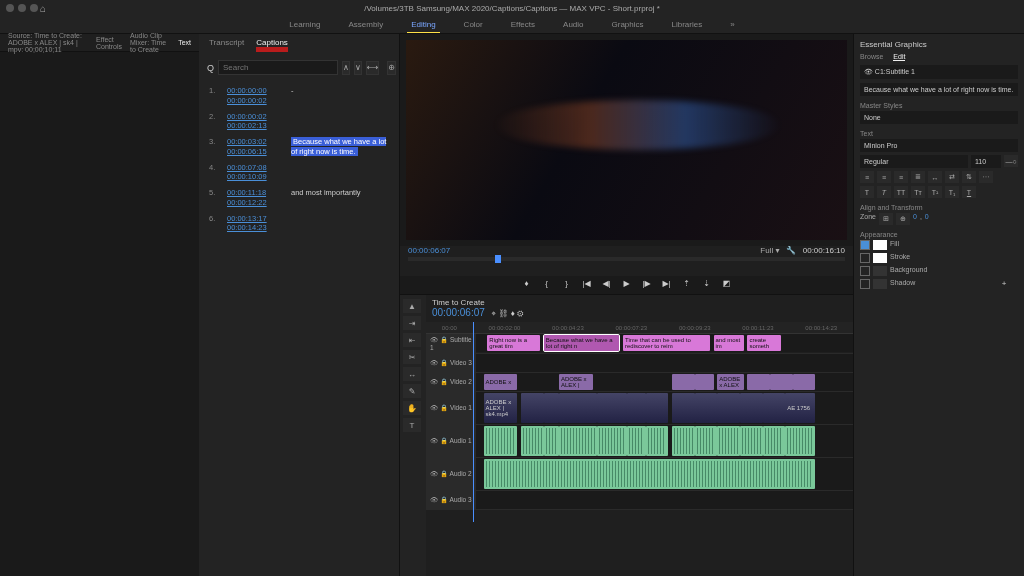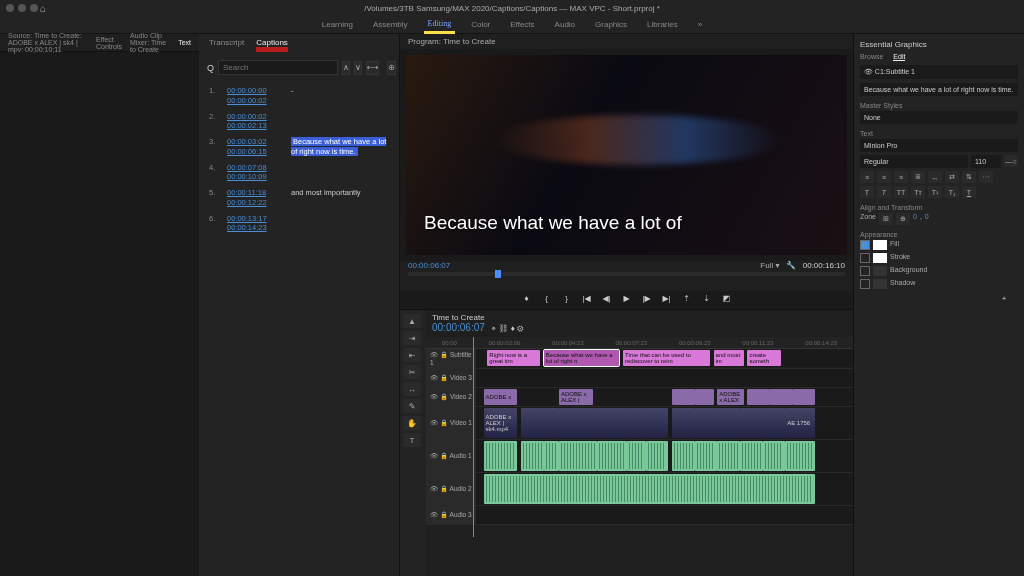--- a/index.html
+++ b/index.html
@@ -2,23 +2,23 @@
 <html><head>
 <meta charset="utf-8">
 <style>
 * { margin:0; padding:0; box-sizing:border-box; font-family: -apple-system, "Segoe UI", Arial, sans-serif; }
 body { background:#1a1a1a; color:#ccc; width:1024px; height:576px; overflow:hidden; font-size:9px; }
 .titlebar { height:16px; background:#232323; display:flex; align-items:center; padding:0 6px; justify-content:center; position:relative; }
 .traffic { position:absolute; left:6px; display:flex; gap:4px; }
 .traffic span { width:8px; height:8px; border-radius:50%; background:#555; }
 .title-text { font-size:8px; color:#aaa; }
 .home-btn { position:absolute; left:40px; font-size:10px; color:#aaa; }
-.workspace-tabs { height:18px; background:#232323; display:flex; align-items:center; justify-content:center; gap:12px; border-bottom:1px solid #111; font-size:8px; }
+.workspace-tabs { height:18px; background:#232323; display:flex; align-items:center; justify-content:center; gap:20px; border-bottom:1px solid #111; font-size:8px; }
 .workspace-tabs span { color:#888; padding:3px 4px; }
-.workspace-tabs span.active { color:#7aa6ff; border-bottom:3px solid #fde047;font-family:Liberation Serif, serif; }
+.workspace-tabs span.active { color:#7aa6ff; border-bottom:1px solid #fde047; }
 .main-grid { display:flex; height:calc(576px - 16px - 18px); }
 .col-left { width:400px; display:flex; flex-direction:row; border-right:1px solid #111; }
 .col-mid { flex:1; display:flex; flex-direction:column; border-right:1px solid #111; }
 .col-right { width:170px; background:#232323; padding:6px; font-size:7px; color:#aaa; overflow:hidden; }
 
 
 .panel-tabs { height:18px; display:flex; align-items:center; gap:8px; padding:0 8px; font-size:7px; color:#888; background:#1f1f1f; border-bottom:1px solid #111; }
 .panel-tabs span.active { color:#eee; }
 
 .captions-panel { flex:0 0 200px; background:#232323; display:flex; flex-direction:column; overflow:hidden; }
@@ -286,27 +286,23 @@
         <span class="icon-btn">◫</span>
         <span style="flex:1"></span>
         <span class="icon-btn">▭</span>
         <span class="icon-btn">◳</span>
         <span class="icon-btn">🗑</span>
       </div>
     </div>
   </div>
 
   <div class="col-mid">
-    <div class="program-head">
-        <span>Program: Time to Create</span>
-      </div>
     <div class="monitor">
       <div class="monitor-view">
         <div class="overlay-text">
-          <div>Because what we have a lot of</div>
         </div>
       </div>
       <div class="playbar">
         <div class="tc-row">
           <span>00:00:06:07</span>
           <span style="color:#aaa"><span>Full</span> ▾ &nbsp; 🔧 &nbsp; <span style="color:#ccc">00:00:16:10</span></span>
         </div>
         <div class="ruler">
             <div class="scrub"></div>
           </div>

